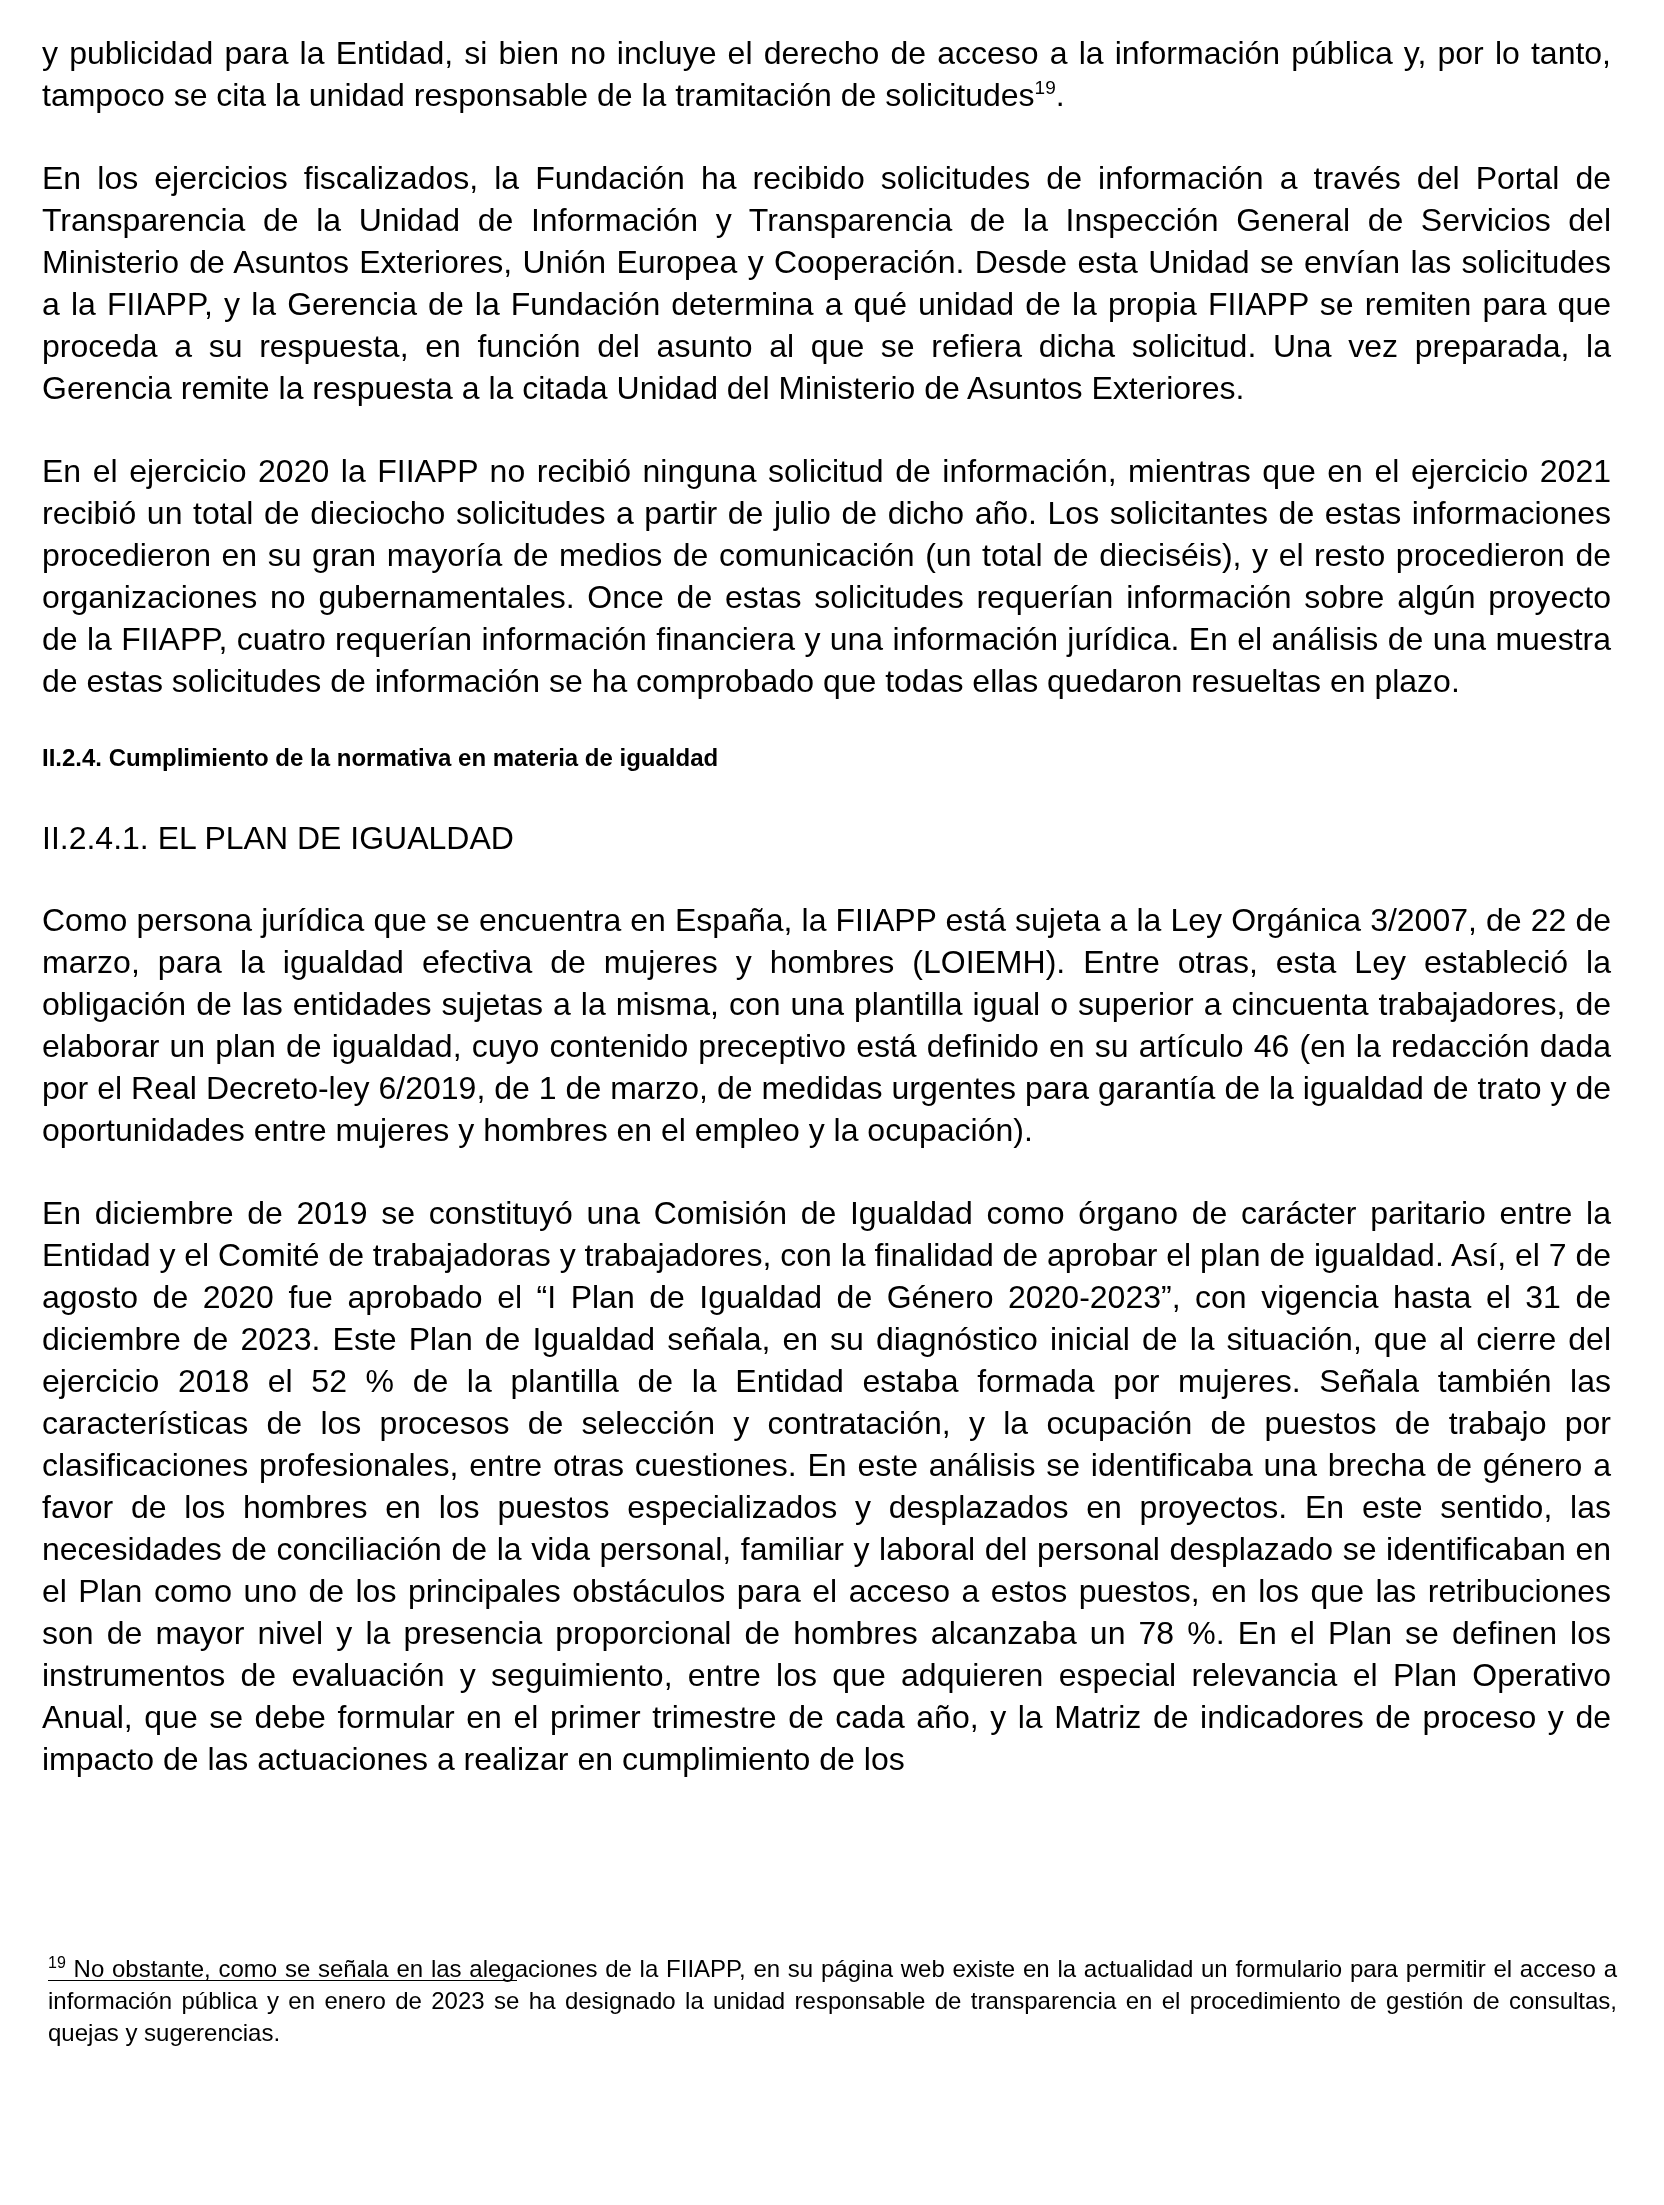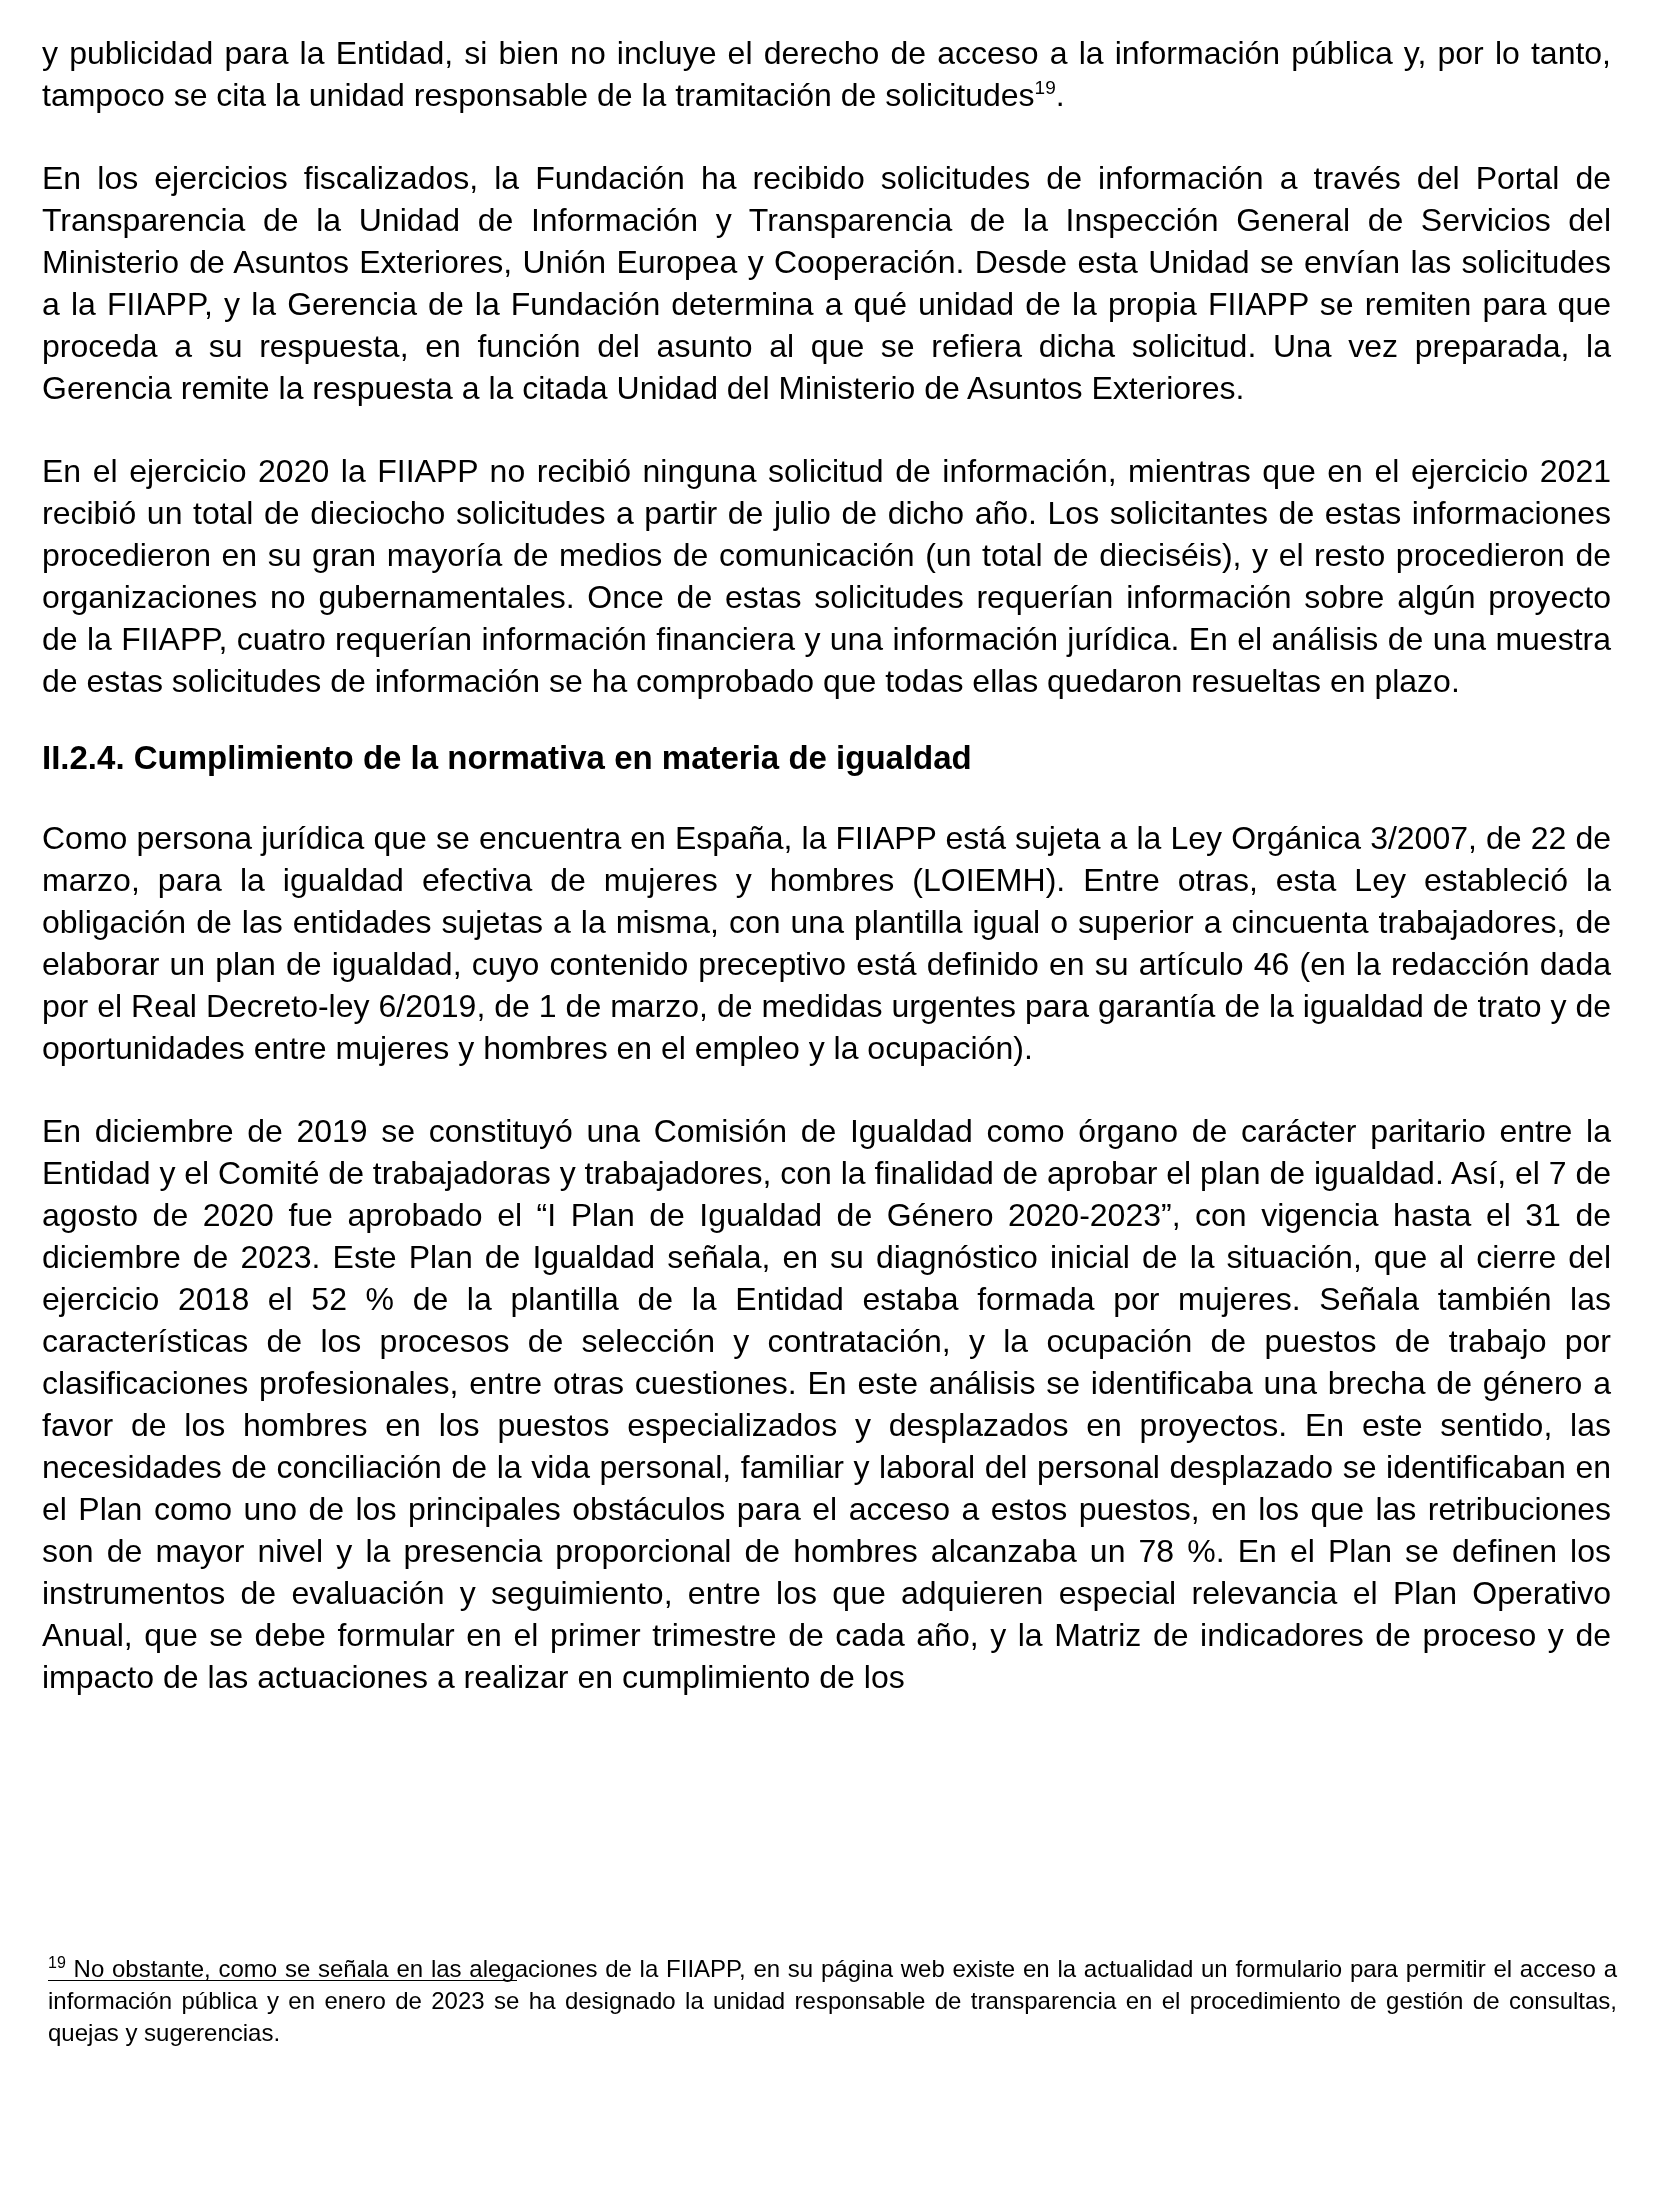--- a/index.html
+++ b/index.html
@@ -4,21 +4,21 @@
 <style>
   html, body { margin: 0; padding: 0; background: #ffffff; }
   body { width: 1664px; height: 2205px; position: relative; overflow: hidden; }
   .page {
     position: absolute; left: 42px; top: 32px; width: 1569px;
     font-family: "Liberation Sans", sans-serif; color: #000;
     font-size: 32px; line-height: 42px;
   }
   .para { margin: 0 0 41px 0; text-align: justify; }
   .para sup { font-size: 19px; line-height: 0; vertical-align: super; }
-  .h4 { font-weight: bold; margin: 14.3px 0 38px 0; font-size: 33px; }
+  .h4 { font-weight: bold; margin: 14.3px 0 38px 0; font-size: 24px; }
   .h5 { font-weight: normal; margin: 0 0 40px 0; font-size: 32px; }
   .fn-rule {
     position: absolute; left: 48px; top: 1980px; width: 469px; height: 0;
     border-top: 1.6px solid #000;
   }
   .footnote {
     position: absolute; left: 48px; top: 1953px; width: 1569px;
     font-family: "Liberation Sans", sans-serif; font-size: 24px; line-height: 32px;
     text-align: justify; color: #000;
   }
@@ -29,20 +29,21 @@
 
 <div class="page">
   <p class="para"><span>y publicidad para la Entidad, si bien no incluye el derecho de acceso a la información pública y, por lo tanto, tampoco se cita la unidad responsable de la tramitación de solicitudes</span><sup>19</sup><span>.</span></p>
 
   <p class="para">En los ejercicios fiscalizados, la Fundación ha recibido solicitudes de información a través del Portal de Transparencia de la Unidad de Información y Transparencia de la Inspección General de Servicios del Ministerio de Asuntos Exteriores, Unión Europea y Cooperación. Desde esta Unidad se envían las solicitudes a la FIIAPP, y la Gerencia de la Fundación determina a qué unidad de la propia FIIAPP se remiten para que proceda a su respuesta, en función del asunto al que se refiera dicha solicitud. Una vez preparada, la Gerencia remite la respuesta a la citada Unidad del Ministerio de Asuntos Exteriores.</p>
 
   <p class="para" style="margin-bottom:35px;">En el ejercicio 2020 la FIIAPP no recibió ninguna solicitud de información, mientras que en el ejercicio 2021 recibió un total de dieciocho solicitudes a partir de julio de dicho año. Los solicitantes de estas informaciones procedieron en su gran mayoría de medios de comunicación (un total de dieciséis), y el resto procedieron de organizaciones no gubernamentales. Once de estas solicitudes requerían información sobre algún proyecto de la FIIAPP, cuatro requerían información financiera y una información jurídica. En el análisis de una muestra de estas solicitudes de información se ha comprobado que todas ellas quedaron resueltas en plazo.</p>
 
   <div class="h4">II.2.4. Cumplimiento de la normativa en materia de igualdad</div>
 
+  <div class="h5">II.2.4.1. EL PLAN DE IGUALDAD</div>
 
   <p class="para">Como persona jurídica que se encuentra en España, la FIIAPP está sujeta a la Ley Orgánica 3/2007, de 22 de marzo, para la igualdad efectiva de mujeres y hombres (LOIEMH). Entre otras, esta Ley estableció la obligación de las entidades sujetas a la misma, con una plantilla igual o superior a cincuenta trabajadores, de elaborar un plan de igualdad, cuyo contenido preceptivo está definido en su artículo 46 (en la redacción dada por el Real Decreto-ley 6/2019, de 1 de marzo, de medidas urgentes para garantía de la igualdad de trato y de oportunidades entre mujeres y hombres en el empleo y la ocupación).</p>
 
   <p class="para">En diciembre de 2019 se constituyó una Comisión de Igualdad como órgano de carácter paritario entre la Entidad y el Comité de trabajadoras y trabajadores, con la finalidad de aprobar el plan de igualdad. Así, el 7 de agosto de 2020 fue aprobado el “I Plan de Igualdad de Género 2020-2023”, con vigencia hasta el 31 de diciembre de 2023. Este Plan de Igualdad señala, en su diagnóstico inicial de la situación, que al cierre del ejercicio 2018 el 52 % de la plantilla de la Entidad estaba formada por mujeres. Señala también las características de los procesos de selección y contratación, y la ocupación de puestos de trabajo por clasificaciones profesionales, entre otras cuestiones. En este análisis se identificaba una brecha de género a favor de los hombres en los puestos especializados y desplazados en proyectos. En este sentido, las necesidades de conciliación de la vida personal, familiar y laboral del personal desplazado se identificaban en el Plan como uno de los principales obstáculos para el acceso a estos puestos, en los que las retribuciones son de mayor nivel y la presencia proporcional de hombres alcanzaba un 78 %. En el Plan se definen los instrumentos de evaluación y seguimiento, entre los que adquieren especial relevancia el Plan Operativo Anual, que se debe formular en el primer trimestre de cada año, y la Matriz de indicadores de proceso y de impacto de las actuaciones a realizar en cumplimiento de los</p>
 </div>
 
 <div class="fn-rule"></div>
 
 <div class="footnote"><sup>19</sup><span> No obstante, como se señala en las alegaciones de la FIIAPP, en su página web existe en la actualidad un formulario para permitir el acceso a información pública y en enero de 2023 se ha designado la unidad responsable de transparencia en el procedimiento de gestión de consultas, quejas y sugerencias.</span></div>
 

